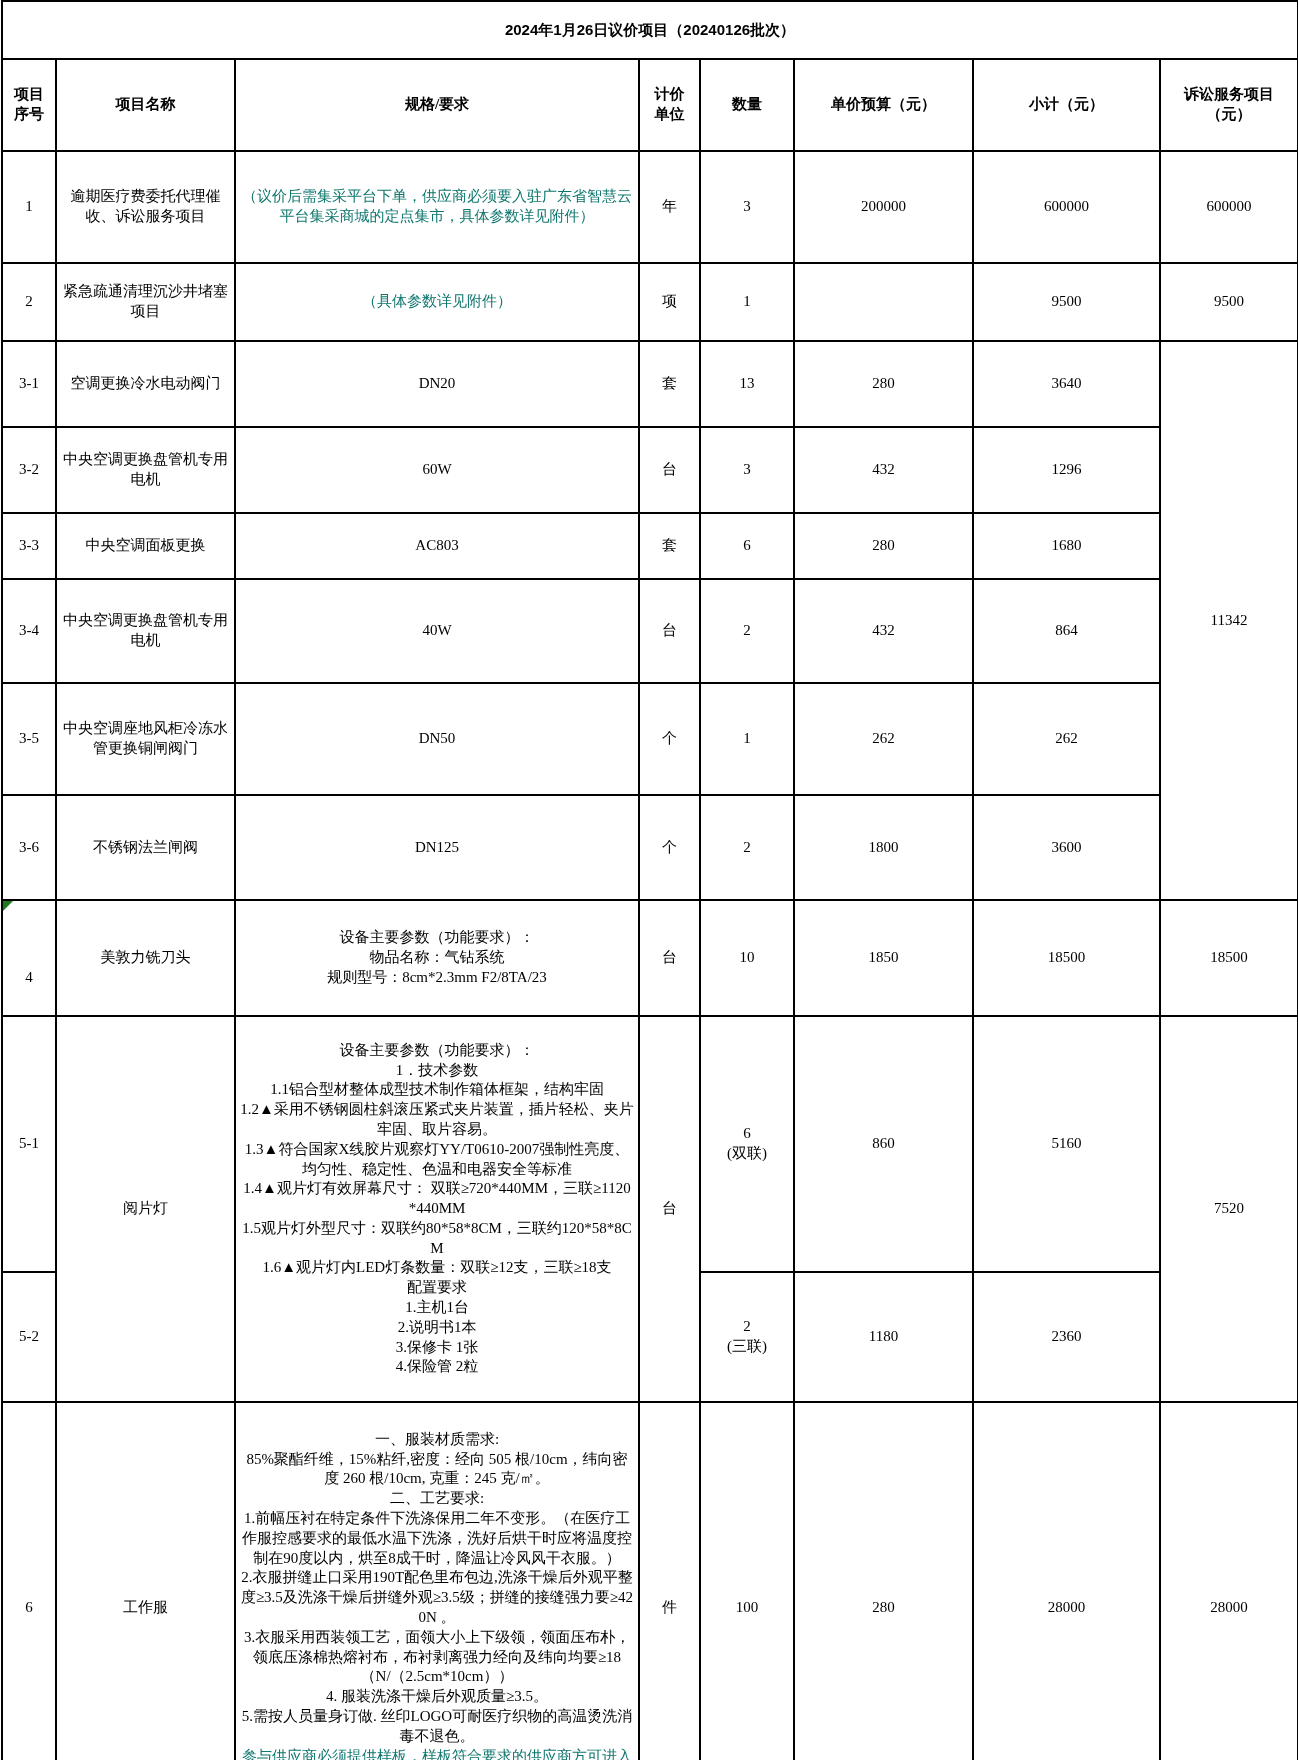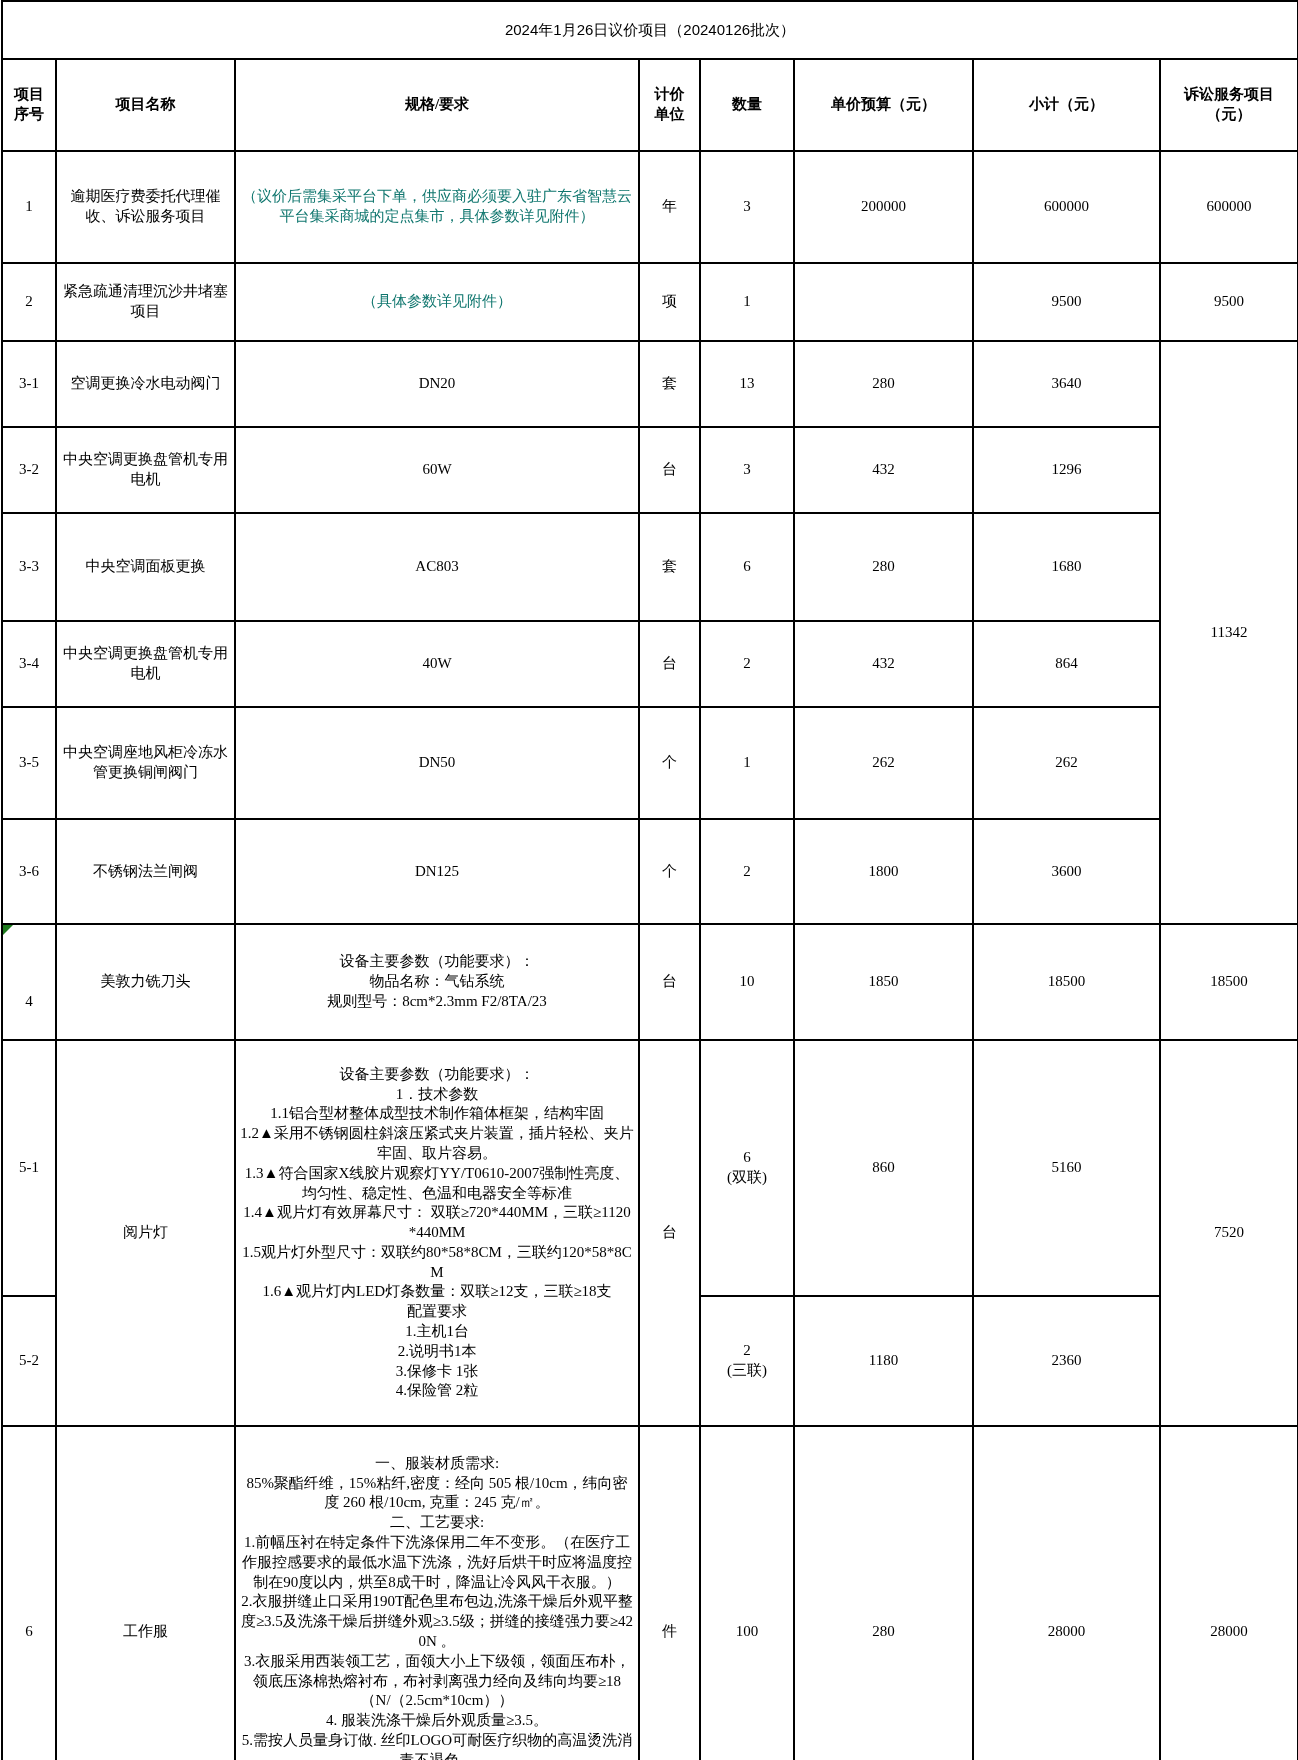--- a/index.html
+++ b/index.html
@@ -15,21 +15,21 @@
     text-align:center;
     vertical-align:middle;
     font-size:15px;
     line-height:1.32;
     padding:2px 4px;
     white-space:pre-line;
     overflow:hidden;
     word-break:break-all;
   }
   td.title-cell{
-    font-weight:normal;
+    font-weight:bold;
     font-size:17px;
     font-family:"Liberation Sans","DejaVu Sans",sans-serif;
   }
   td.head{
     font-weight:bold;
     font-size:15px;
   }
   td.spec-left{
     text-align:left;
     padding:4px 9px;
@@ -115,31 +115,31 @@
   <tr style="height:86px">
     <td>3-2</td>
     <td>中央空调更换盘管机专用电机</td>
     <td>60W</td>
     <td>台</td>
     <td>3</td>
     <td>432</td>
     <td>1296</td>
   </tr>
 
-  <tr style="height:108px">
+  <tr style="height:66px">
     <td>3-3</td>
     <td>中央空调面板更换</td>
     <td>AC803</td>
     <td>套</td>
     <td>6</td>
     <td>280</td>
     <td>1680</td>
   </tr>
 
-  <tr style="height:86px">
+  <tr style="height:104px">
     <td>3-4</td>
     <td>中央空调更换盘管机专用电机</td>
     <td>40W</td>
     <td>台</td>
     <td>2</td>
     <td>432</td>
     <td>864</td>
   </tr>
 
   <tr style="height:112px">

